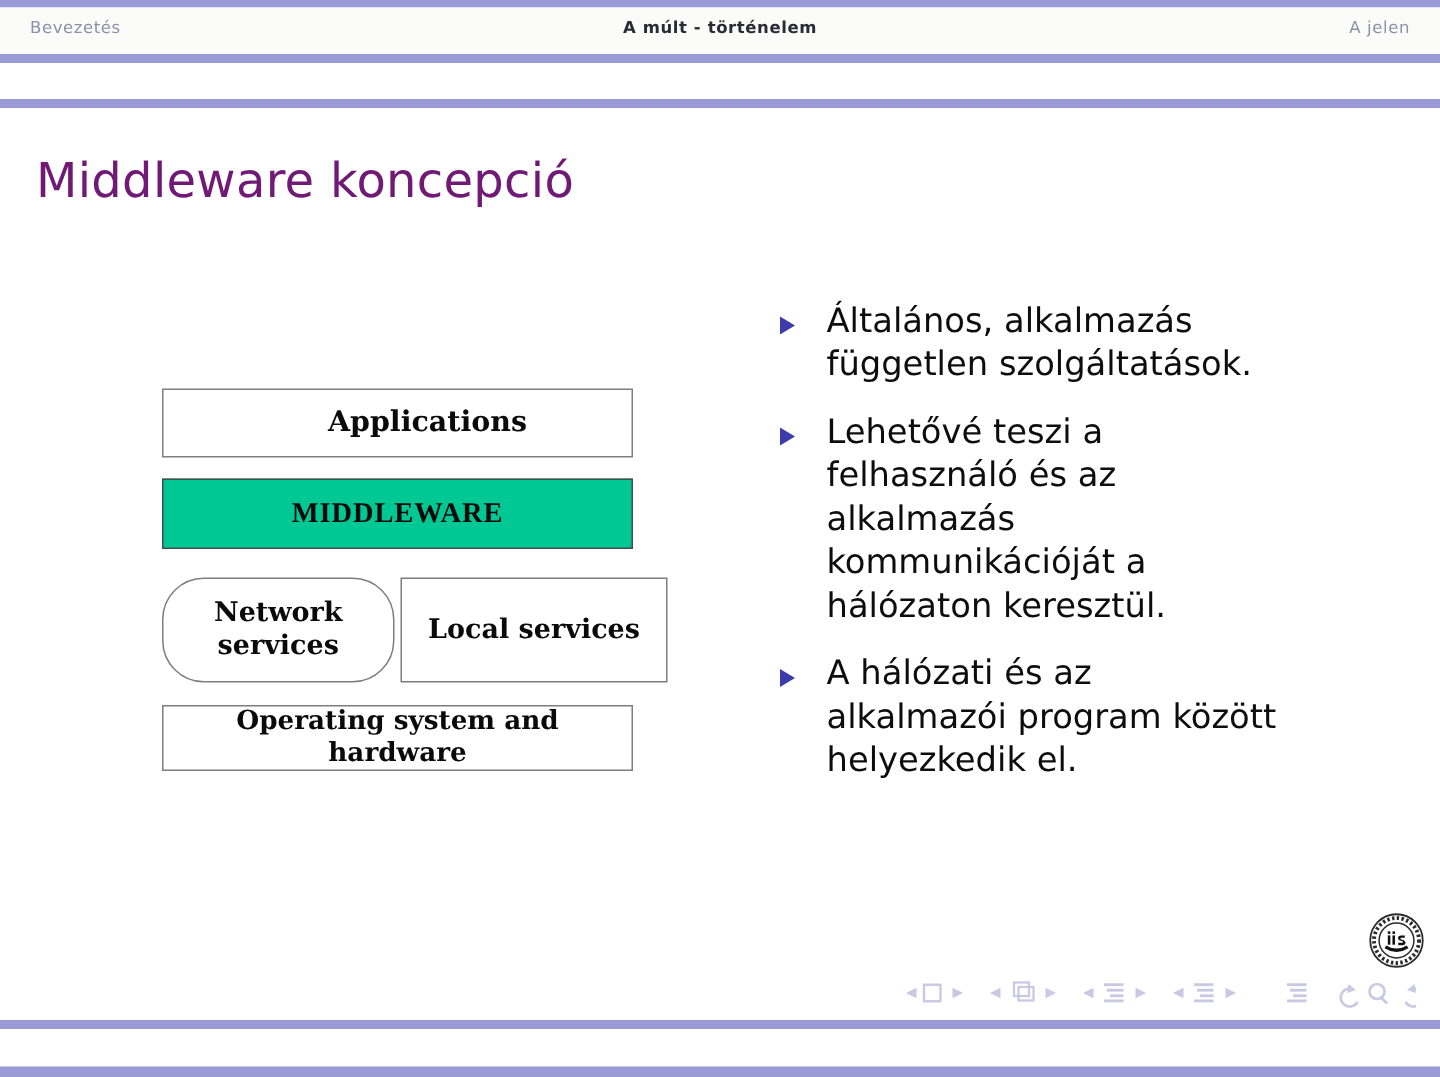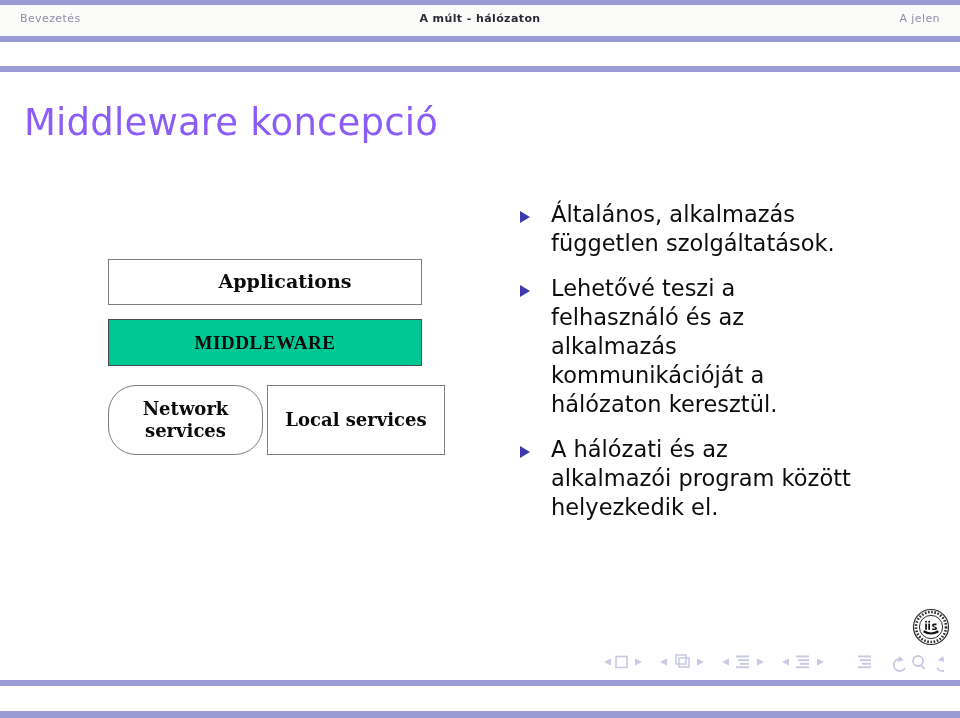--- a/index.html
+++ b/index.html
@@ -57,23 +57,23 @@
     position: absolute;
     left: 0; top: 66px;
     width: 960px; height: 6px;
     background: #9a9ad6;
   }
 
   
   .slide-title {
     position: absolute;
     left: 24px; top: 101px;
-    font-size: 37px;
+    font-size: 32px;
     font-weight: normal;
-    color: #8b5cf6;
+    color: #701a75;
     letter-spacing: 0.2px;
     white-space: nowrap;
   }
 
   
   .diagram {
     position: absolute;
     left: 108px; top: 259px;
     width: 314px;
     height: 256px;
@@ -185,35 +185,36 @@
     background: #9a9ad6;
   }
 </style>
 </head>
 <body>
 
 <div class="hdr-bar-top"></div>
 
 <div class="hdr-nav">
   <div class="hdr-nav-item left">Bevezetés</div>
-  <div class="hdr-nav-item mid">A múlt - hálózaton</div>
+  <div class="hdr-nav-item mid">A múlt - történelem</div>
   <div class="hdr-nav-item right">A jelen</div>
 </div>
 
 <div class="hdr-bar-mid"></div>
 <div class="hdr-gap"></div>
 <div class="hdr-bar-bottom"></div>
 
 <div class="slide-title">Middleware koncepció</div>
 
 <div class="diagram">
   <div class="dbox applications">Applications</div>
   <div class="dbox middleware">MIDDLEWARE</div>
   <div class="dbox network">Network services</div>
   <div class="dbox local">Local services</div>
+  <div class="dbox os">Operating system and hardware</div>
 </div>
 
 <div class="bullets">
   <div class="bullet-item">
     <span class="tri"></span>
     <span>Általános, alkalmazás független szolgáltatások.</span>
   </div>
   <div class="bullet-item">
     <span class="tri"></span>
     <span>Lehetővé teszi a felhasználó és az alkalmazás kommunikációját a hálózaton keresztül.</span>

